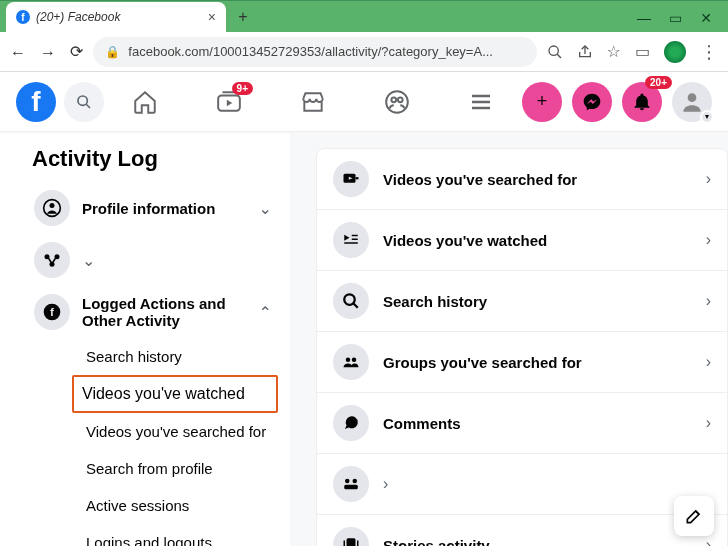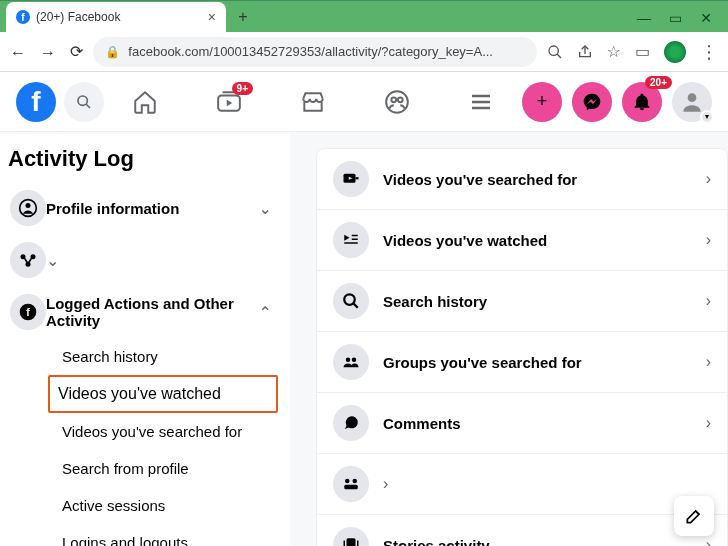--- a/index.html
+++ b/index.html
@@ -3,21 +3,21 @@
 <meta charset="utf-8">
 <style>
   * { box-sizing: border-box; margin: 0; padding: 0; font-family: -apple-system, BlinkMacSystemFont, "Segoe UI", Helvetica, Arial, sans-serif; }
   body { width: 728px; height: 546px; overflow: hidden; background: #fff; }
 
   
   .tabs-bar { background: #59b36a; height: 32px; display: flex; align-items: flex-end; padding: 0 6px; border-top: 1px solid #3f905a; position: relative;}
   .tabs-bar::after { content:""; position:absolute; top:0; right:0; width:140px; height:32px; }
   .tab { display: flex; align-items: center; gap: 6px; background: #fff; border-radius: 8px 8px 0 0; height: 30px; padding: 0 10px; font-size: 12px; width: 220px; }
   .tab .fav { width: 14px; height: 14px; background: #1877f2; border-radius: 50%; display:flex;align-items:center;justify-content:center;color:#fff;font-size:10px;font-weight:700;}
-  .tab .title { flex: 1; white-space: nowrap; overflow: hidden; text-overflow: ellipsis; color:#333;}
+  .tab .title { flex: 1; white-space: nowrap; overflow: hidden; text-overflow: ellipsis; color:#333;font-style:italic;}
   .tab .close { color:#555; font-size:14px;}
   .newtab { width:22px;height:22px;display:flex;align-items:center;justify-content:center;color:#333;font-size:16px;margin-left:6px;margin-bottom:4px;}
   .winctrl { margin-left:auto; display:flex; gap:18px; padding:0 10px 6px 0; color:#0a3d1f; font-size:14px;}
   .addr-bar { height: 40px; display: flex; align-items: center; gap: 10px; padding: 0 10px; border-bottom: 1px solid #ddd; background:#fff;}
   .nav-icons { display:flex; gap:14px; color:#333; font-size:16px;}
   .url-box { flex:1; display:flex; align-items:center; gap:8px; background:#f1f3f4; border-radius:20px; height:30px; padding:0 12px; font-size:13px; color:#444;}
   .url-box .lock { font-size:12px; color:#555;}
   .addr-right { display:flex; gap:14px; align-items:center; color:#555; font-size:16px;}
   .avatar { width:22px;height:22px;border-radius:50%;background:radial-gradient(circle,#2a5 30%,#063 100%);}
   .kebab { font-size:18px; color:#555;}
@@ -31,23 +31,23 @@
   .badge { position:absolute; top:-6px; right:-10px; background:#e41e3f; color:#fff; font-size:10px; font-weight:700; border-radius:9px; padding:1px 5px;}
   .fb-right { display:flex; gap:10px; align-items:center;}
   .circ { width:40px;height:40px;border-radius:50%;background:#ec4899;display:flex;align-items:center;justify-content:center;color:#050505;position:relative;font-size:18px;}
   .circ svg { fill:#050505;}
   .prof { background:#e4e6eb;}
   .prof svg { fill:#888;}
   .caret { position:absolute; right:-2px; bottom:-2px; width:14px;height:14px;border-radius:50%;background:#e4e6eb;display:flex;align-items:center;justify-content:center;border:2px solid #fff;font-size:8px;}
 
   
   .main { display:flex; height: calc(546px - 32px - 40px - 60px);}
-  .sidebar { width:290px; padding:10px 12px 0 4px; overflow:hidden;}
+  .sidebar { width:290px; padding:10px 12px 0 28px; overflow:hidden;}
   .sidebar h1 { font-size:22px; font-weight:800; padding:4px 4px 10px;}
-  .sb-row { display:flex; align-items:center; padding:8px 6px; border-radius:6px; cursor:pointer;}
+  .sb-row { display:flex; align-items:center; gap:12px; padding:8px 6px; border-radius:6px; cursor:pointer;}
   .sb-row .ic { width:36px;height:36px;border-radius:50%;background:#e4e6eb;display:flex;align-items:center;justify-content:center;}
   .sb-row .txt { flex:1; font-size:15px; color:#050505; font-weight:600;}
   .sb-row .chev { color:#606770;}
   .sb-sub { padding-left:52px; }
   .sb-sub-row { padding:10px 6px; font-size:15px; color:#050505; border-radius:6px;}
   .hl { border:2px solid #e25a1c; border-radius:2px; margin-left:44px; padding:8px 8px;}
 
   .content { flex:1; background:#f7f8fa; padding:16px 0 0 26px; overflow:hidden; position:relative;}
   .card { background:#fff; border-radius:8px; border:1px solid #eee; box-shadow:0 1px 1px rgba(0,0,0,0.04); }
   .li { display:flex; align-items:center; gap:14px; padding:12px 16px; border-bottom:1px solid #eee;}

